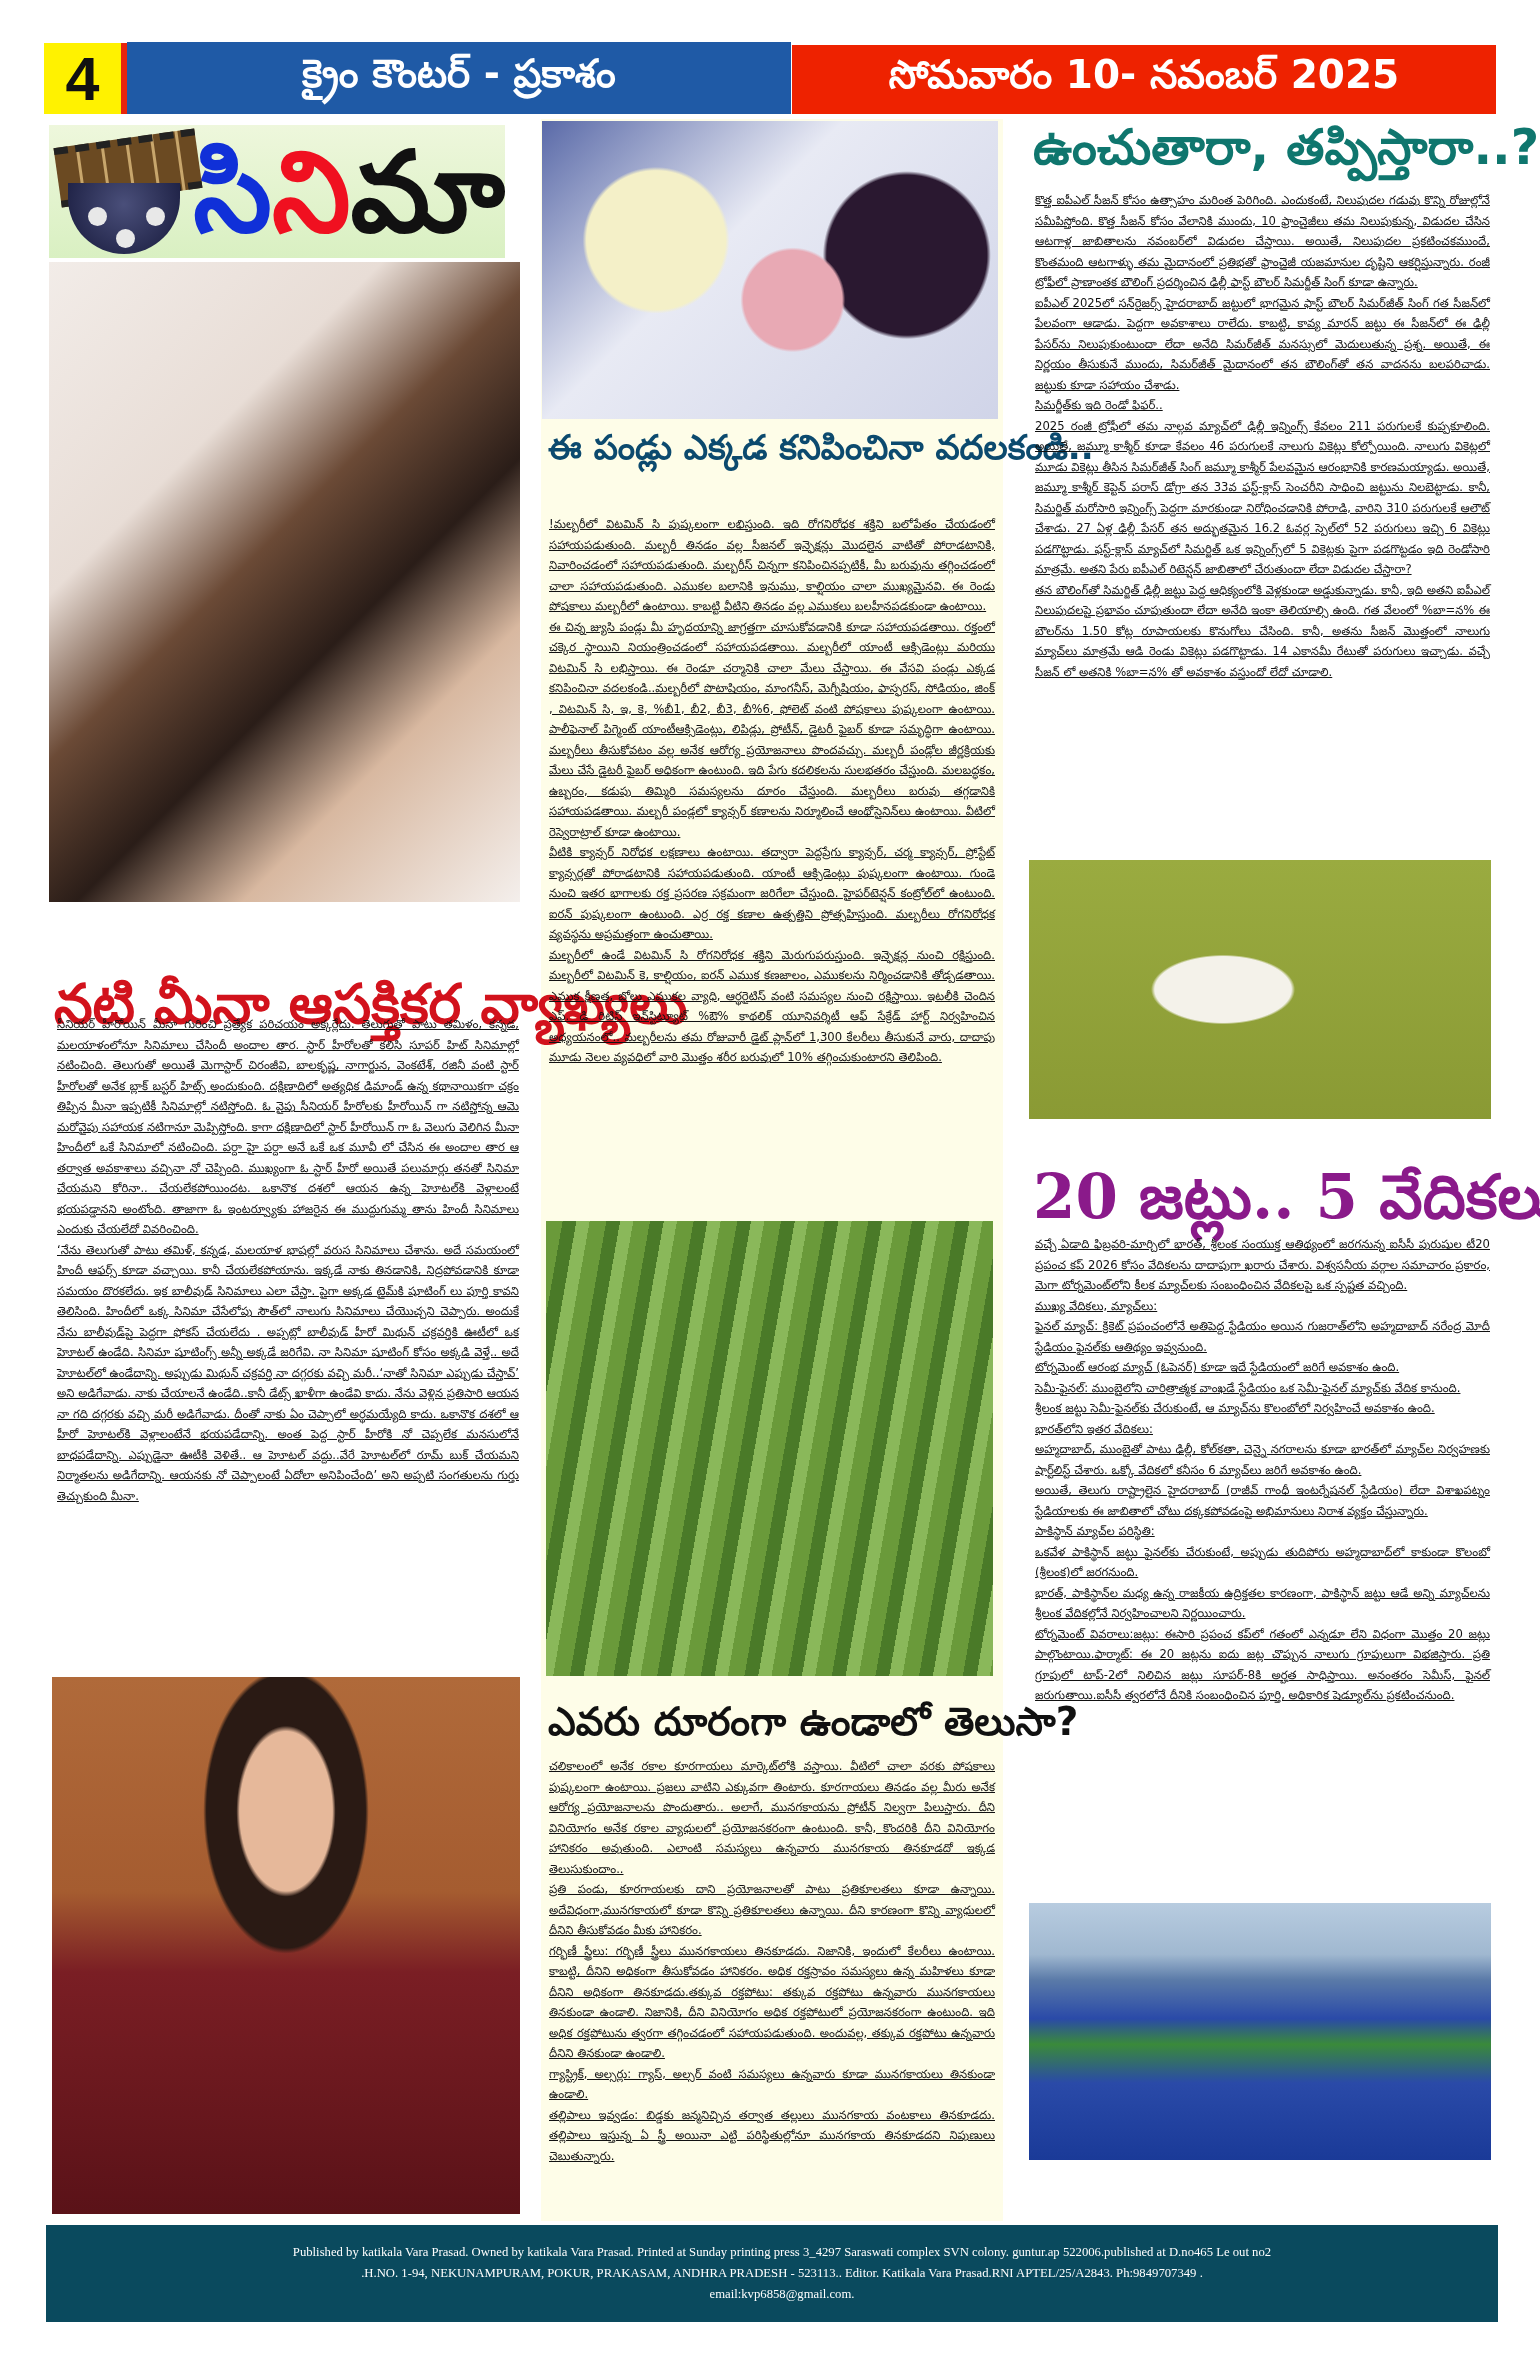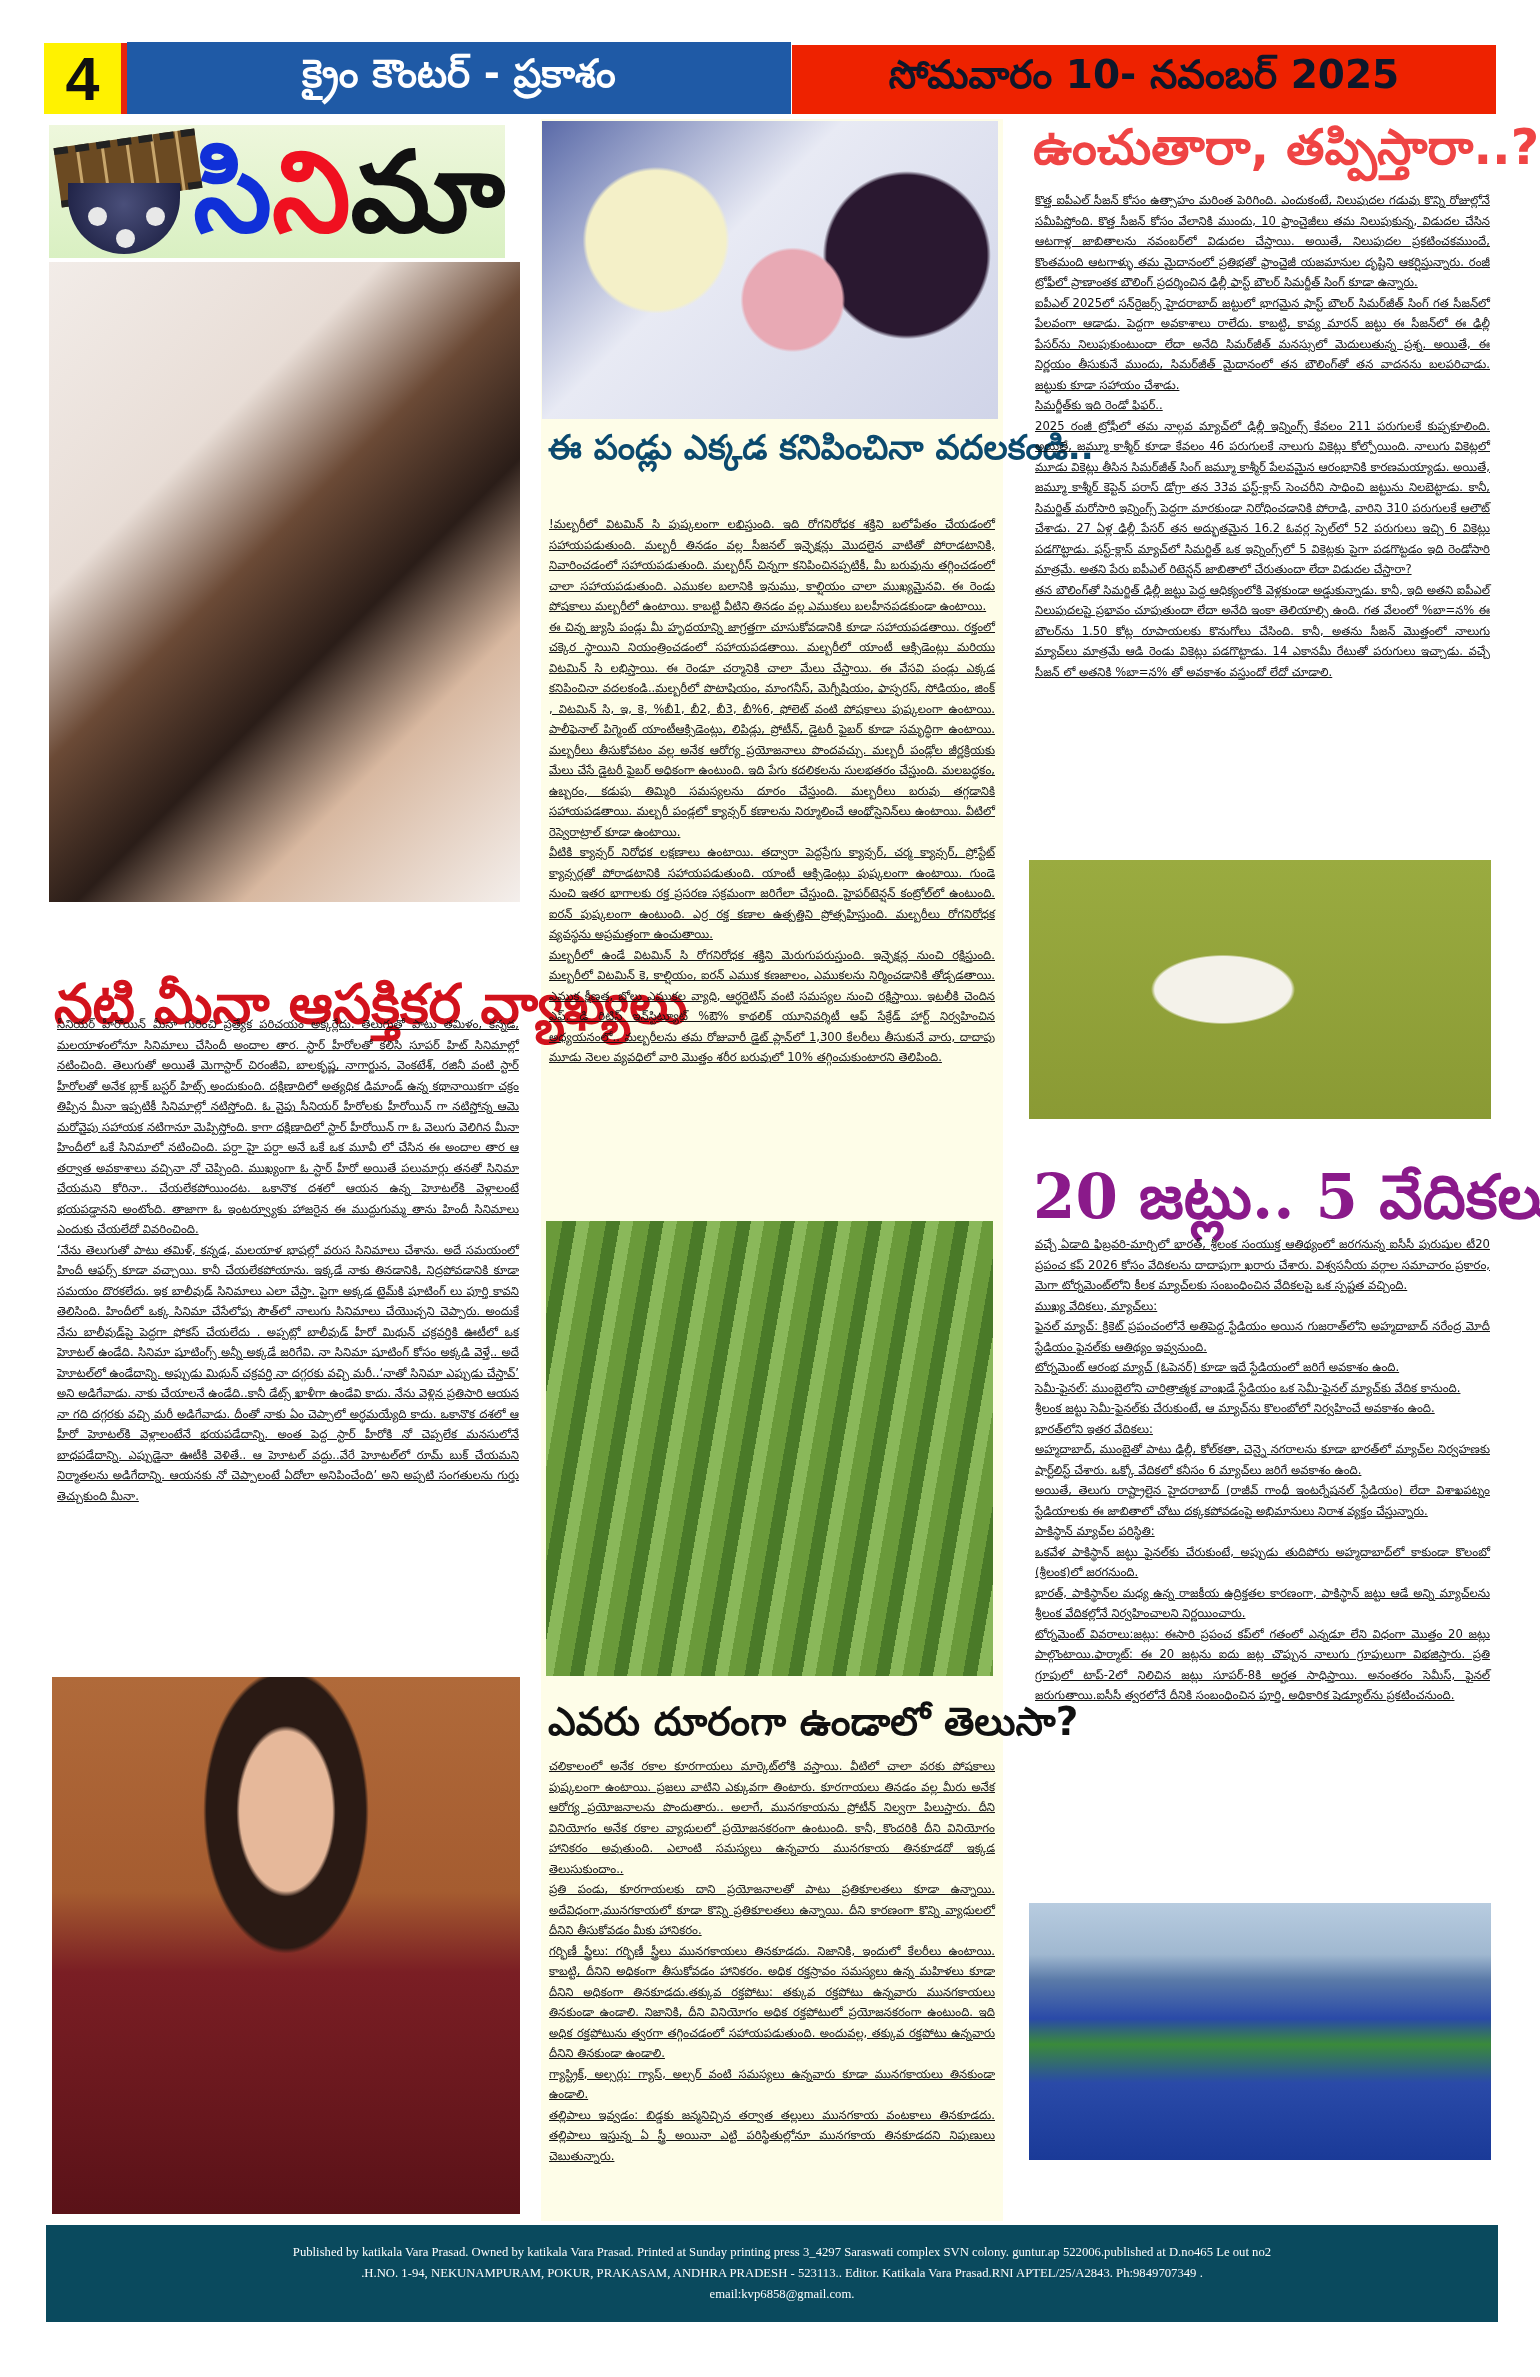--- a/index.html
+++ b/index.html
@@ -1,21 +1,21 @@
 <!DOCTYPE html>
 <html style="font-size:12px"><head>
 <meta charset="utf-8">
 <style>
   html,body{margin:0;padding:0;background:#ffffff;}
   body{width:1541px;height:2377px;position:relative;overflow:hidden;font-family:"DejaVu Sans","Liberation Sans",sans-serif;color:#111;}
   .abs{position:absolute;}
   
   .pg-num{left:44px;top:43px;width:83px;height:71px;background:#fff200;border-right:6px solid #e8250c;box-sizing:border-box;display:flex;align-items:center;justify-content:center;font-family:"Liberation Sans",sans-serif;font-size:61px;font-weight:bold;color:#111;}
   .hdr-blue{left:127px;top:42px;width:664px;height:72px;background:#1f5aa6;display:flex;align-items:center;justify-content:center;color:#fff;font-size:39px;font-weight:bold;}
-  .hdr-red{left:792px;top:45px;width:704px;height:69px;background:#ee2200;display:flex;align-items:center;justify-content:center;color:#0f172a;font-size:39px;font-weight:bold;}
+  .hdr-red{left:792px;top:45px;width:704px;height:69px;background:#ee2200;display:flex;align-items:center;justify-content:center;color:#ffffff;font-size:39px;font-weight:bold;}
   
   .logo{left:49px;top:125px;width:456px;height:133px;background:linear-gradient(180deg,#eef7dc,#d9f0c2);display:flex;align-items:center;overflow:hidden;}
   .reel{position:relative;width:149px;height:133px;}
   .reel .strip{position:absolute;left:7.5px;top:13.4px;width:142px;height:46px;background:repeating-linear-gradient(90deg,#6b4a22 0 22.4px,#c8a66c 22.4px 25px);border-top:7.5px dashed #222;border-bottom:7.5px dashed #222;transform:rotate(-8deg);}
   .reel .wheel{position:absolute;left:19.4px;top:58px;width:112px;height:71px;border-radius:0 0 60px 60px;background:radial-gradient(circle at 50% 30%,#4a4f7a,#15183a);}
   .reel .hole{position:absolute;width:19.4px;height:19.4px;border-radius:50%;background:#e8e8e8;}
   .logo-text{display:flex;font-family:"DejaVu Sans",sans-serif;font-weight:bold;font-size:112px;line-height:1;}
   .logo-text span:nth-child(1){color:#1030d8;}
   .logo-text span:nth-child(2){color:#f01020;}
   .logo-text span:nth-child(3){color:#111;}
@@ -25,21 +25,21 @@
   .img-actress2{left:52px;top:1677px;width:468px;height:537px;background:radial-gradient(ellipse at 50% 25%,#e6b89a 0 14%,#2a1a14 15% 24%,transparent 25%),linear-gradient(180deg,#b06a3a 0%,#a55c30 40%,#7a1e24 55%,#5a1218 100%);}
   .img-fruit{left:542px;top:121px;width:456px;height:298px;background:radial-gradient(circle at 25% 40%,#f4f0c8 0 18%,transparent 19%),radial-gradient(circle at 55% 60%,#e8a9b4 0 16%,transparent 17%),radial-gradient(circle at 80% 45%,#2a1830 0 20%,transparent 21%),linear-gradient(135deg,#5a6aa8,#e8eaf4 40%,#d0d4e8);}
   .img-drumstick{left:546px;top:1221px;width:447px;height:455px;background:repeating-linear-gradient(100deg,#6a9a3a 0 16.4px,#4a7a28 16.4px 30px,#8ab85a 30px 43px),#5a8a30;}
   .img-bowler{left:1029px;top:860px;width:462px;height:259px;background:radial-gradient(ellipse at 42% 50%,#f4f2ea 0 18%,transparent 19%),linear-gradient(180deg,#9aab40,#8a9a34);}
   .img-stadium{left:1029px;top:1903px;width:462px;height:257px;background:linear-gradient(180deg,#b8cce0 0%,#a0b8d0 20%,#5a7aa8 30%,#2a4aa8 45%,#3a8a3a 55%,#2a4aa8 70%,#1a3a98 100%);}
   
   .hl{font-family:"DejaVu Sans",sans-serif;font-weight:bold;line-height:1.1;white-space:nowrap;}
   .hl-meena{left:54px;top:938px;font-size:55px;color:#d2121c;margin-top:36px;}
   .hl-fruit{left:548px;top:429px;font-size:34px;color:#0c4a6e;}
   .hl-who{left:548px;top:1701px;font-size:39px;color:#111;}
-  .hl-ipl{left:1033px;top:121px;font-size:49px;color:#ef4444;}
+  .hl-ipl{left:1033px;top:121px;font-size:49px;color:#0f766e;}
   .hl-t20{left:1033px;top:1163px;font-family:"DejaVu Serif",serif;font-size:61px;color:#8a1a8a;}
   
   .body{font-family:"DejaVu Sans",sans-serif;font-size:11.6px;line-height:20.5px;text-align:justify;color:#111;text-decoration:underline;}
   .body p{margin:0;}
   .txt-meena{left:57px;top:1014px;width:462px;}
   .mid-bg{left:541px;top:119px;width:462px;height:2102px;background:#fefde8;}
   .txt-fruit{left:549px;top:514px;width:446px;}
   .txt-who{left:549px;top:1756px;width:446px;}
   .txt-ipl{left:1035px;top:190px;width:455px;}
   .txt-t20{left:1035px;top:1234px;width:455px;}

